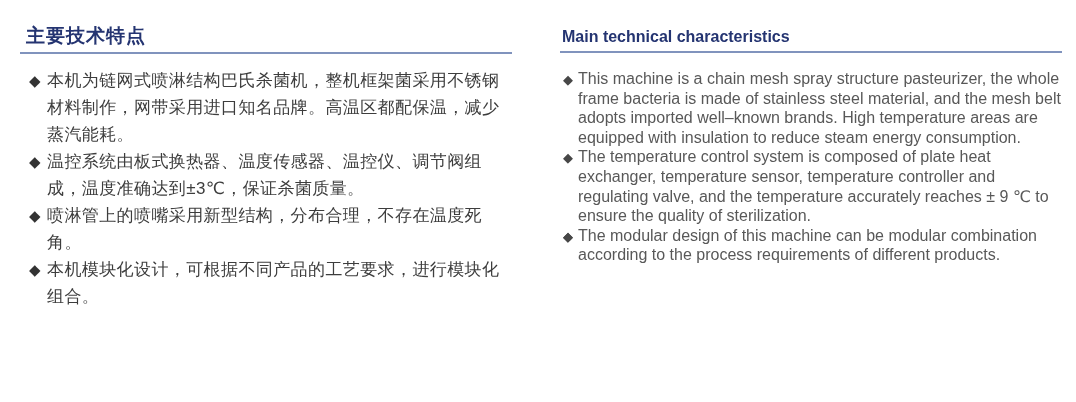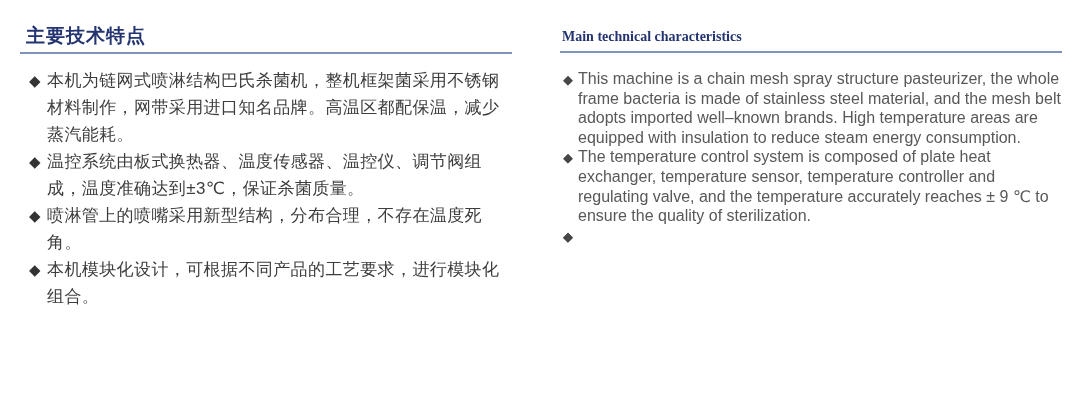--- a/index.html
+++ b/index.html
@@ -30,22 +30,22 @@
   .col-zh .col-header h2{
     margin:0 0 0 6px;
     font-size:19px;
     font-weight:600;
     letter-spacing:1px;
     color:var(--title-navy);
     line-height:22px;
   }
   .col-en .col-header h2{
     margin:2px 0 0 2px;
-    font-family:Liberation Serif, serif;
-    font-size:14px;
+    font-family:Liberation Sans, sans-serif;
+    font-size:16px;
     font-weight:bold;
     color:var(--title-navy);
     line-height:19px;
   }
   ul.feature-list{
     list-style:none;
     margin:13px 0 0 0;
     padding:0;
   }
   .feature-list li{
@@ -121,17 +121,18 @@
       </li>
       <li>
         <span class="bullet">◆</span>
         <span>The temperature control system is composed of plate heat exchanger, temperature sensor, temperature controller and regulating valve, and the temperature accurately reaches ± 9 ℃ to ensure the quality of sterilization.</span>
       </li>
       <li>
         <span class="bullet">◆</span>
       </li>
       <li>
         <span class="bullet">◆</span>
+        <span>The modular design of this machine can be modular combination according to the process requirements of different products.</span>
       </li>
     </ul>
   </section>
 
 </div>
 
 </body></html>

